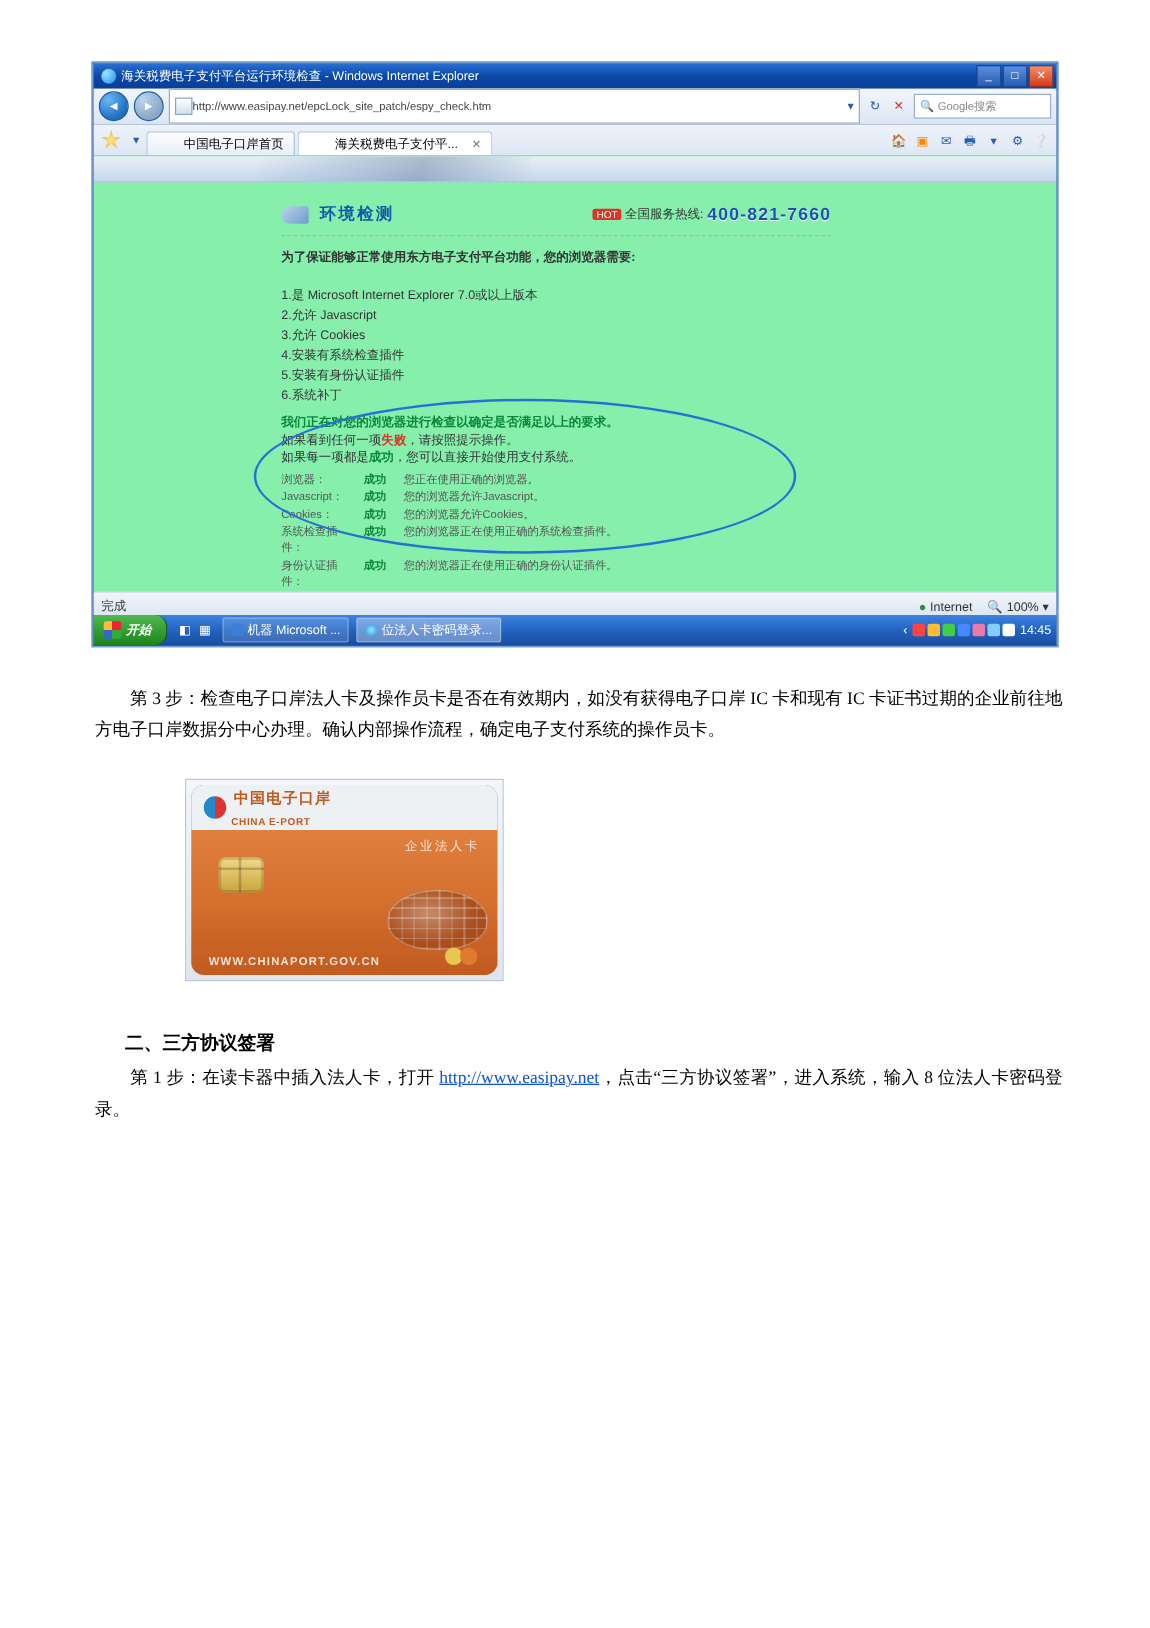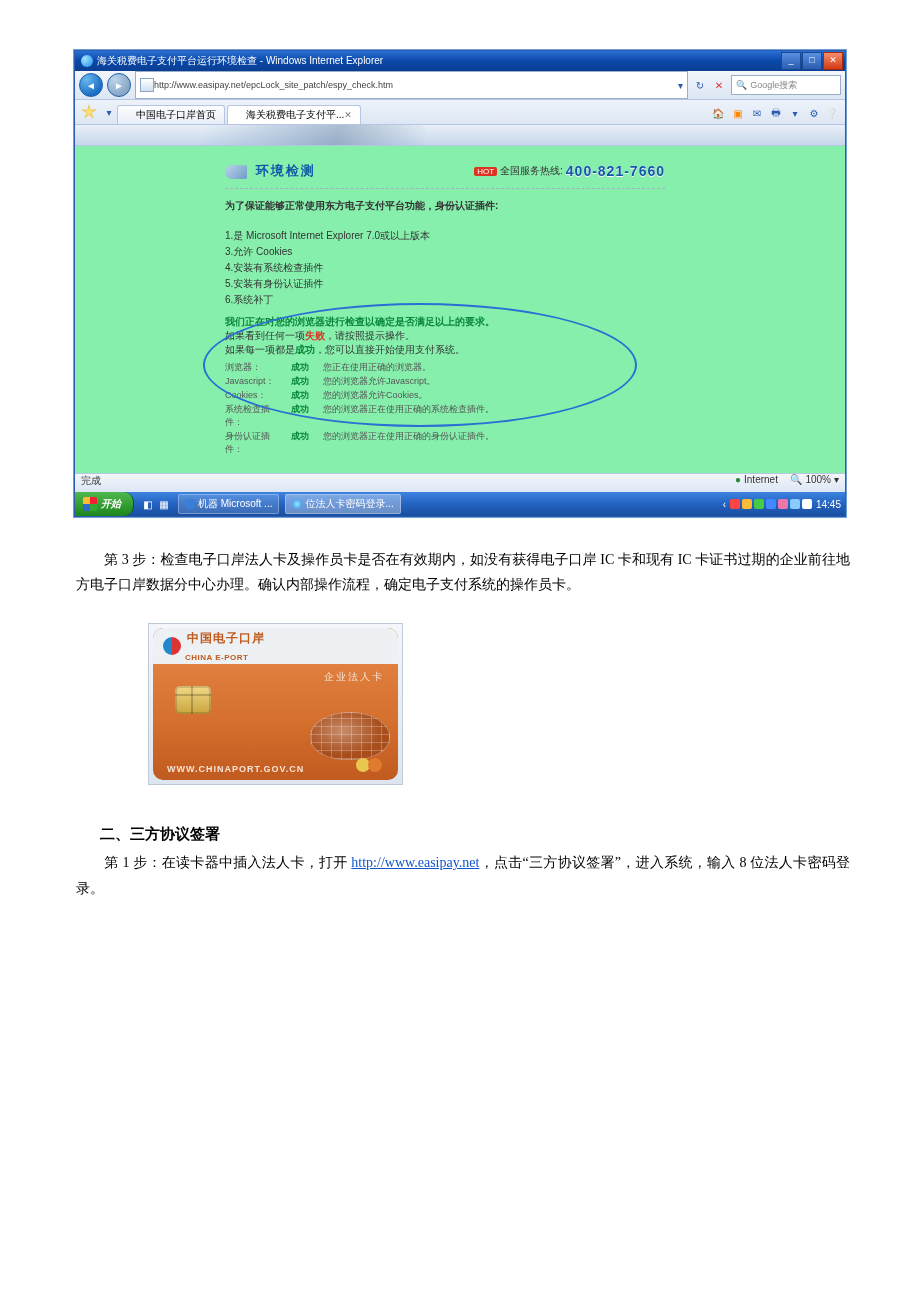--- a/index.html
+++ b/index.html
@@ -122,21 +122,21 @@
     margin: 0 4px 4px 2px;
   }
   .tab {
     background: linear-gradient(#fdfdfe,#e7eef8);
     border:1px solid #b4c6e1;
     border-bottom:none;
     border-radius: 3px 3px 0 0;
     padding: 2px 8px;
     margin-right: 2px;
     font-size: 10px;
-    display:flex; align-items:center; gap:0;
+    display:flex; align-items:center; gap:11px;
   }
   .tab .close-icon { font-size: 9px; color:#777; }
 
   .content-area {
     height: 348px;
     background: #86efac;
     position: relative;
     overflow: hidden;
   }
   .header-banner {
@@ -202,21 +202,21 @@
   }
   .check-table .row { display:flex; gap:6px; margin:1px 0; font-size:9px;}
   .check-table .lab { width:60px; color:#555;}
   .check-table .stat { width:26px;}
   .check-table .desc { color:#555; flex:1;}
 
   .statusbar {
     background: linear-gradient(#f3f6fb,#dce6f4);
     border-top:1px solid #b4c6e1;
     height:18px;
-    display:flex; align-items:flex-start;
+    display:flex; align-items:flex-end;
     font-size:10px; color:#333;
     padding:0 6px;
   }
   .statusbar .spacer { flex:1; }
   .statusbar .inet { display:flex; align-items:center; gap:3px;}
   .statusbar .zoom { margin-left:12px; display:flex; align-items:center; gap:3px;}
 
   .taskbar {
     background: linear-gradient(#3d83e0,#2463c1 50%,#184ea0);
     height: 24px;
@@ -379,23 +379,24 @@
             <span class="pen-icon"></span>
             <span class="env-title">环境检测</span>
           </span>
           <span class="hotline">
             <span class="hot-badge">HOT</span>
             <span>全国服务热线:</span>
             <span class="hotline-num">400-821-7660</span>
           </span>
         </div>
         <hr>
-        <div class="req">为了保证能够正常使用东方电子支付平台功能，身份认证插件:</div>
+        <div class="req">为了保证能够正常使用东方电子支付平台功能，您的浏览器需要:</div>
         <ul class="reqs">
           <li>1.是 Microsoft Internet Explorer 7.0或以上版本</li>
+          <li>2.允许 Javascript</li>
           <li>3.允许 Cookies</li>
           <li>4.安装有系统检查插件</li>
           <li>5.安装有身份认证插件</li>
           <li>6.系统补丁</li>
         </ul>
 
         <div class="circle-zone">
           <div class="oval"></div>
           <div class="greenline">我们正在对您的浏览器进行检查以确定是否满足以上的要求。</div>
           <div>

